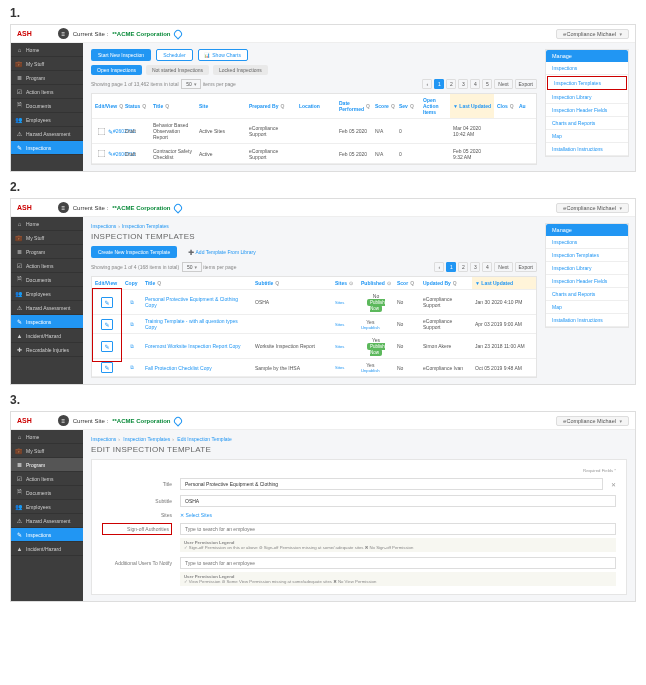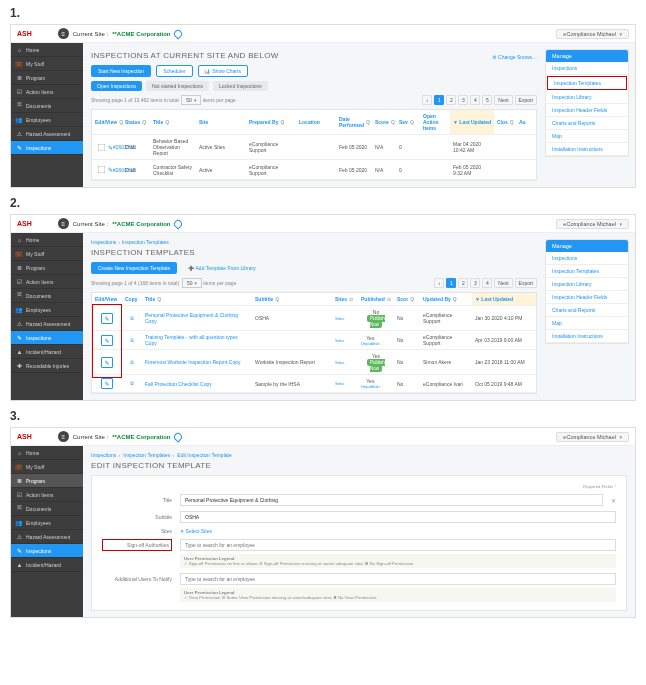--- a/index.html
+++ b/index.html
@@ -137,24 +137,20 @@
           <span class="side-ico">⚠</span>
           <span>Hazard Assessment</span>
         </div>
         <div class="side-item active">
           <span class="side-ico">✎</span>
           <span>Inspections</span>
         </div>
       </div>
     <div class="main">
       <div class="content">
-        <div class="title-row">
-          <h2 class="page-title">INSPECTIONS AT CURRENT SITE AND BELOW</h2>
-          <span class="change-link">⚙ Change Snows…</span>
-        </div>
         <div class="btn-row">
           <span class="btn btn-blue">Start New Inspection</span>
           <span class="btn btn-outline">Scheduler</span>
           <span class="btn btn-outline">📊 Show Charts</span>
         </div>
         <div class="tabs" id="tabs1">
             <span class="tab active">Open Inspections</span>
             <span class="tab">Not started Inspections</span>
             <span class="tab">Locked Inspections</span>
           </div>

